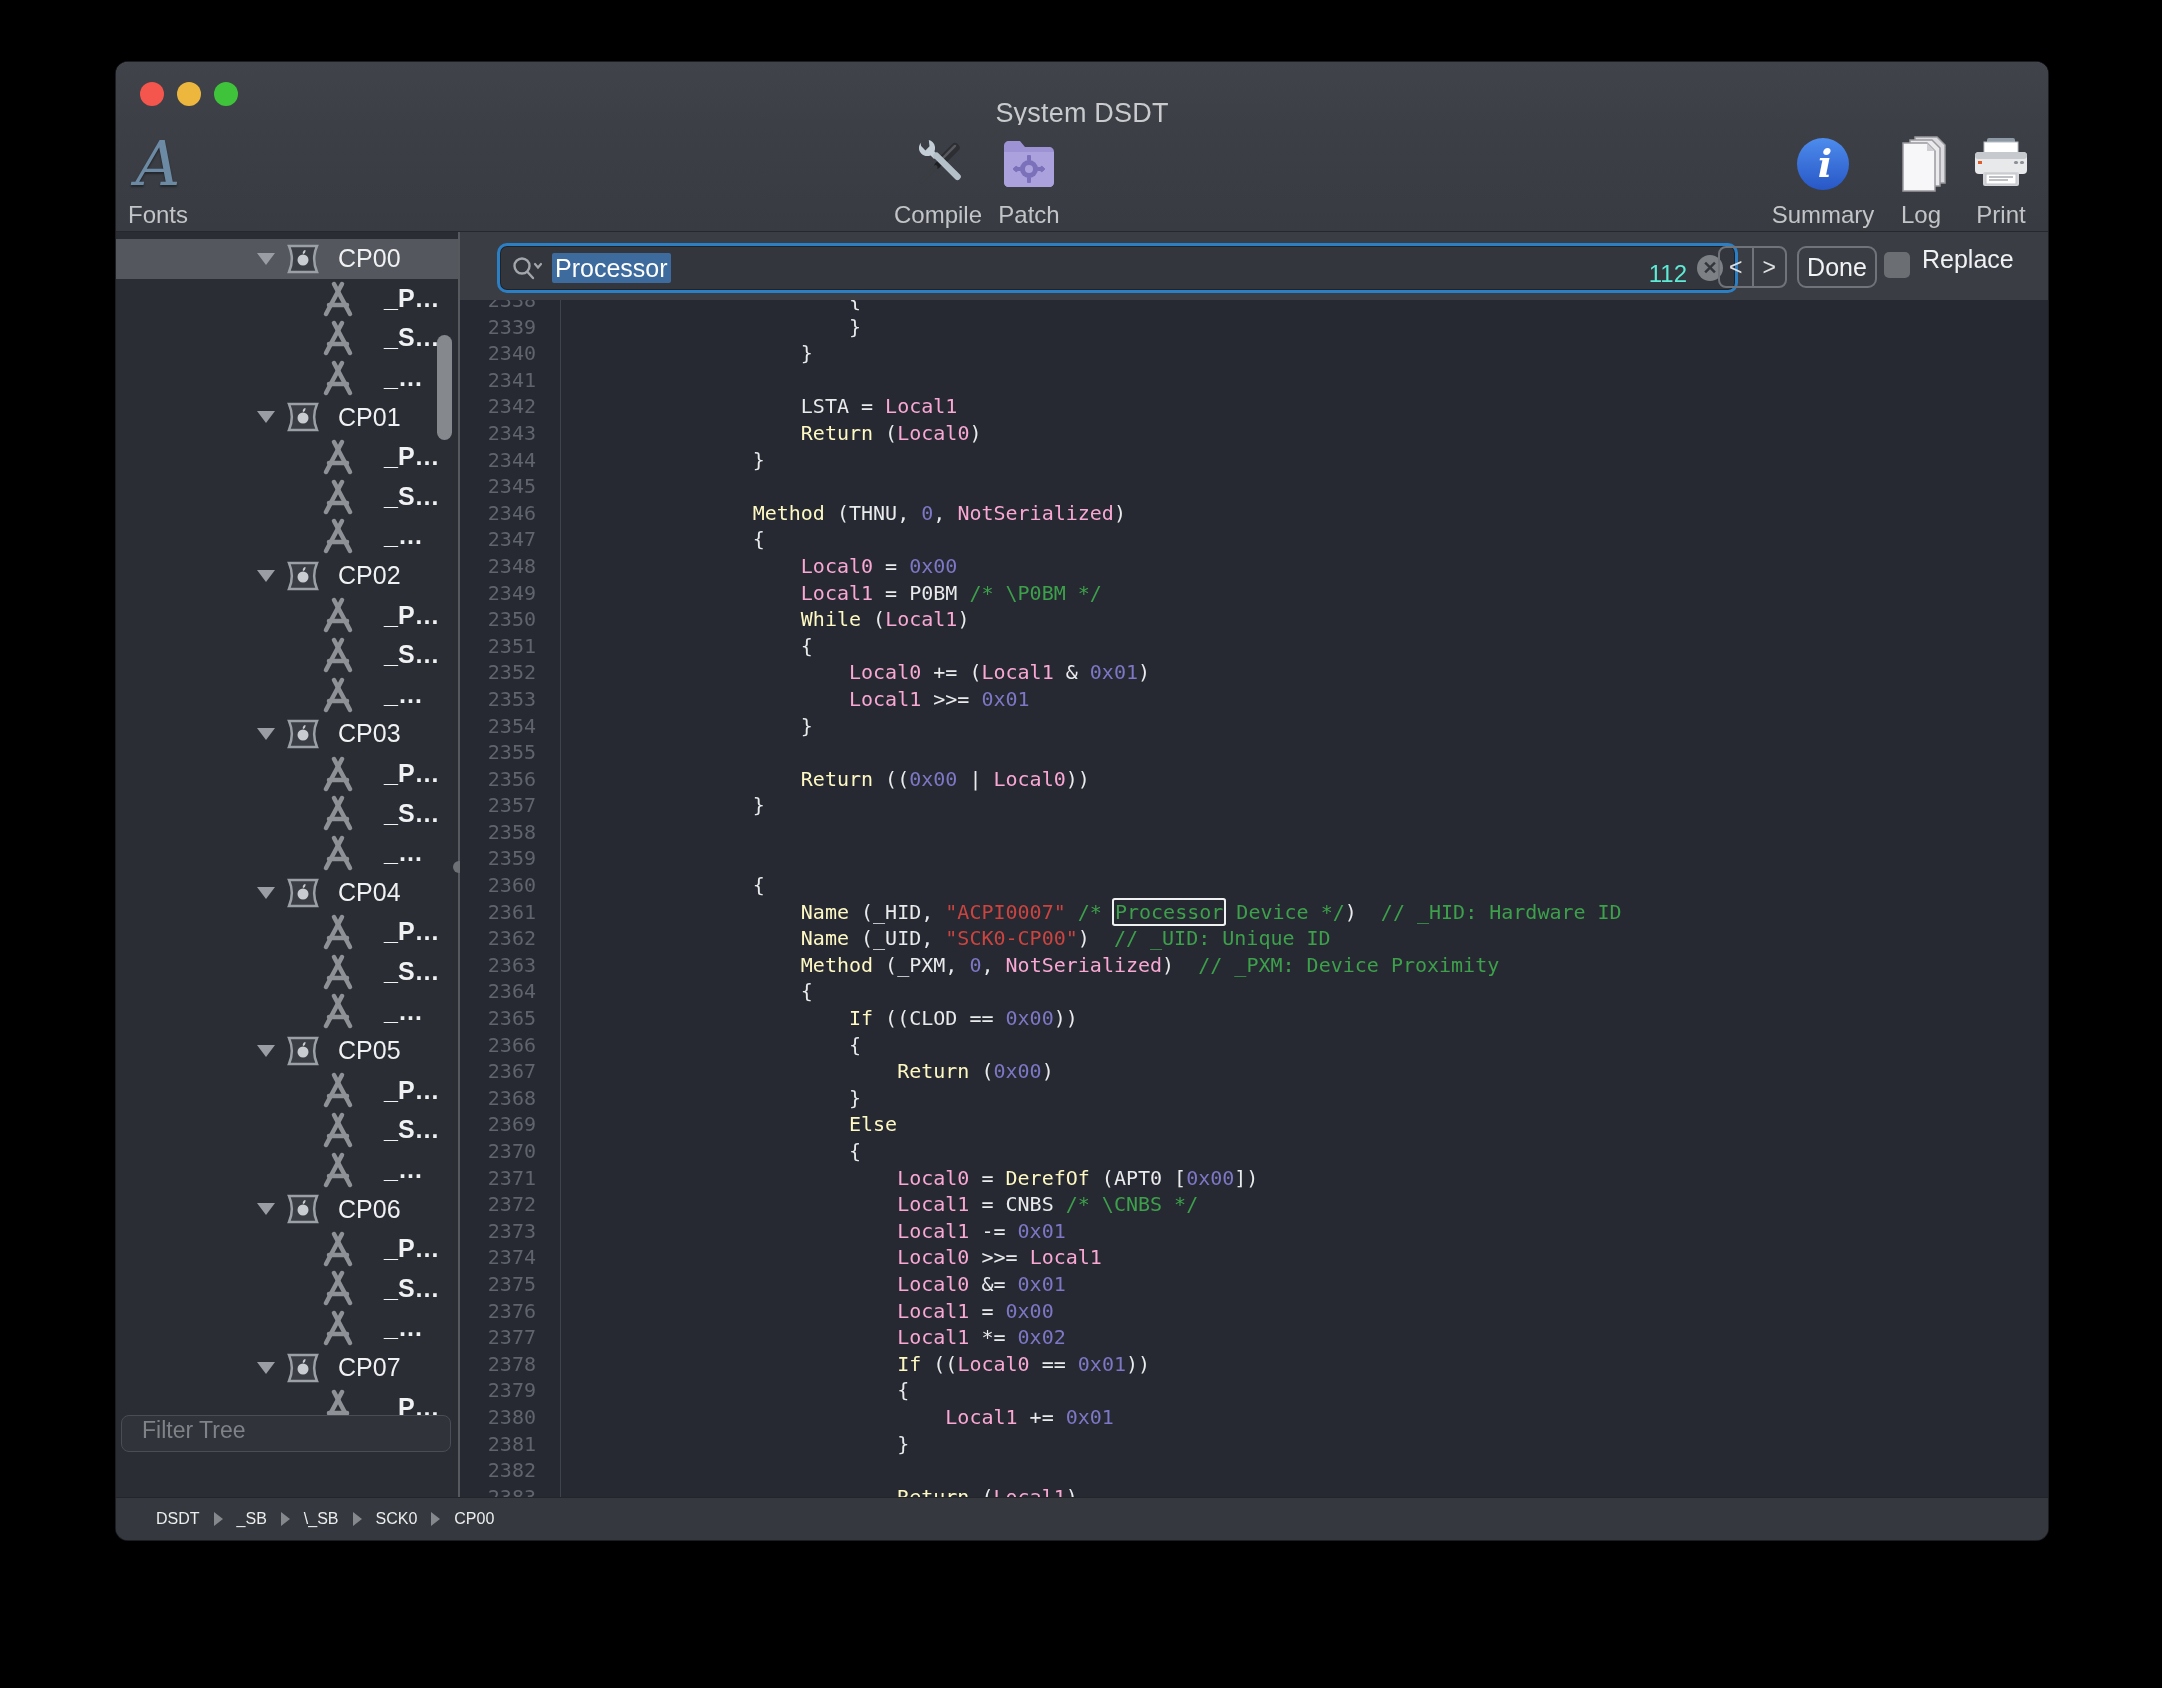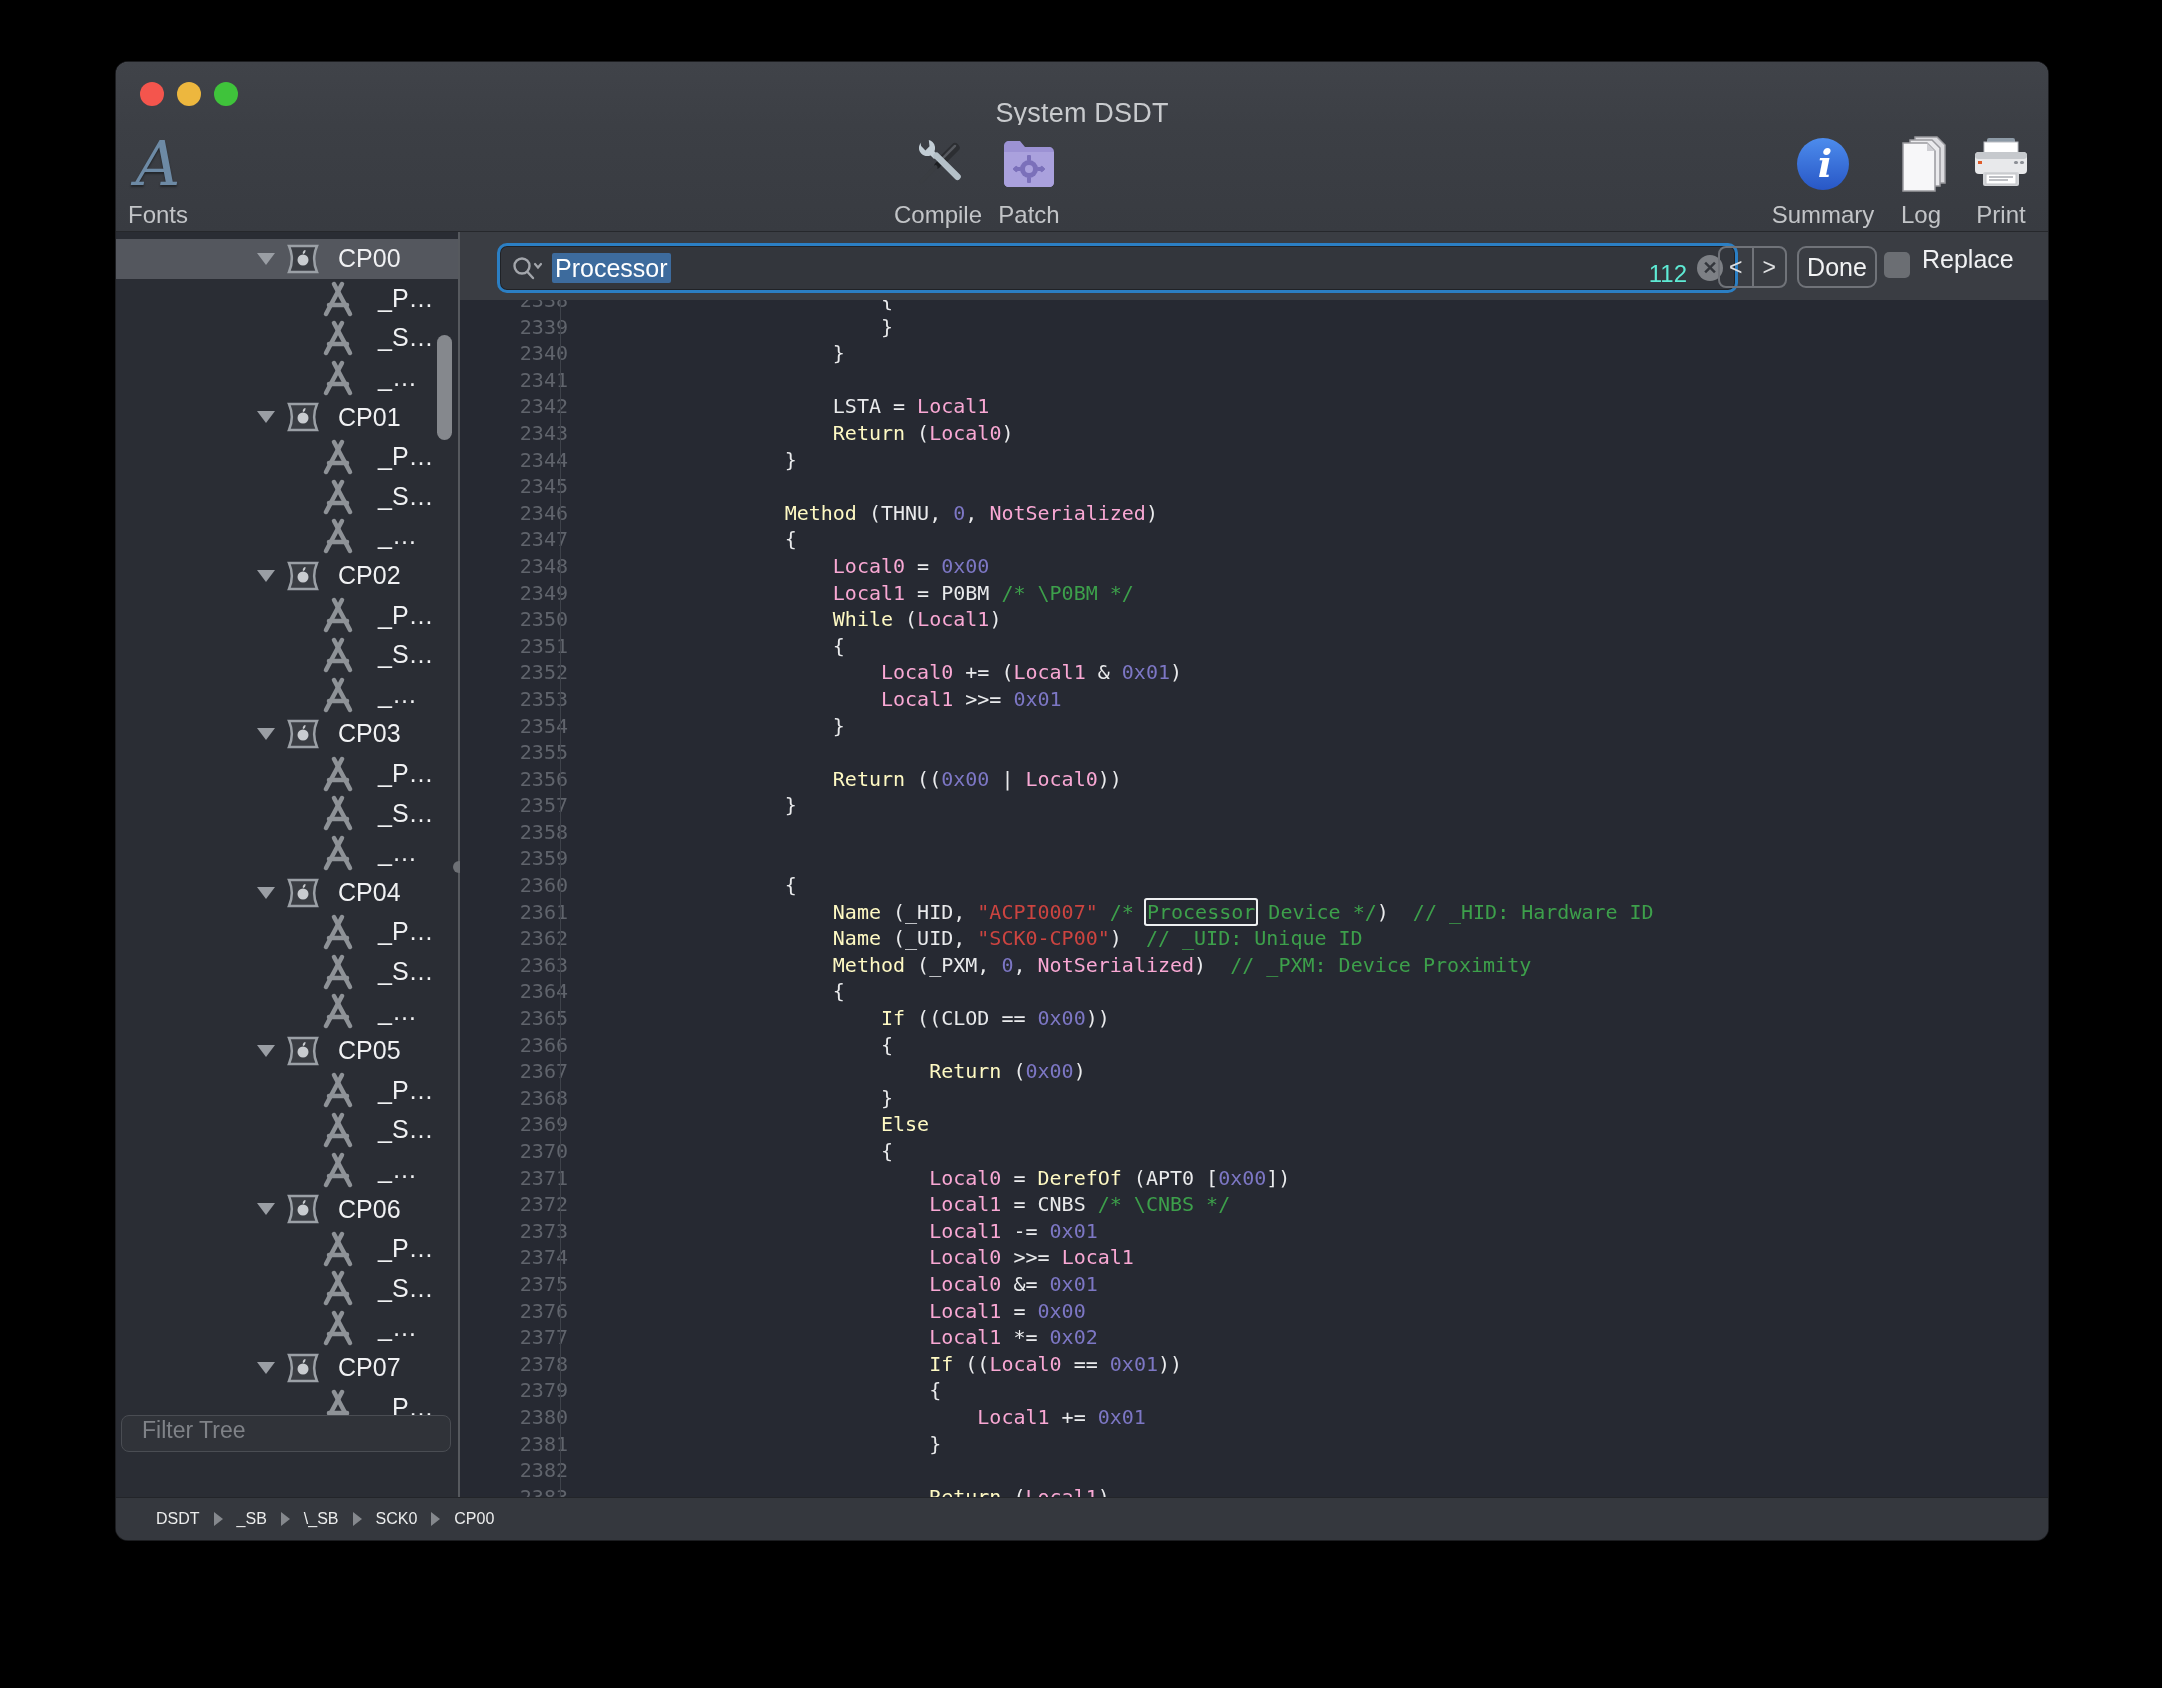--- a/index.html
+++ b/index.html
@@ -26,21 +26,21 @@
   
   .sidebar{position:relative;background:#2a2d34;overflow:hidden;}
   .tree{position:absolute;left:0;top:0;right:0;bottom:82px;overflow:hidden;}
   .tree-row{position:relative;height:39.6px;display:flex;align-items:center;color:#f0f1f3;font-size:25px;}
   .tree-row.selected{background:#54575e;}
   .tri{width:0;height:0;border-left:9px solid transparent;border-right:9px solid transparent;border-top:12px solid #9a9ea4;
     position:absolute;left:141px;top:14px;}
   .scope-ic{position:absolute;left:168px;top:3px;}
   .leaf-ic{position:absolute;left:202px;top:1px;}
   .p-label{position:absolute;left:222px;}
-  .c-label{position:absolute;left:262px;}
+  .c-label{position:absolute;left:268px;font-weight:bold;}
   .side-scrollbar{position:absolute;right:6px;top:103px;width:15px;height:105px;border-radius:8px;background:#85888d;}
   .filter-wrap{position:absolute;left:5px;right:7px;bottom:45px;height:35px;background:#303339;border:1px solid #4a4d53;
     border-radius:8px;display:flex;align-items:flex-start;padding:0 10px;gap:8px;}
   .filter-wrap input{flex:1;background:transparent;border:none;outline:none;color:#e8e9eb;font-size:23px;font-family:"Liberation Sans",sans-serif;}
   .filter-wrap input::placeholder{color:#7f8287;}
   .divider{background:#56595e;position:relative;}
   .divider .dimple{position:absolute;left:-5px;top:629px;width:12px;height:12px;border-radius:50%;background:#6d7075;}
   
   .codepane{position:relative;background:#262932;display:grid;grid-template-rows:68px 1197px;}
   .findbar{position:relative;background:#3a3d43;}
@@ -56,21 +56,21 @@
   .seg .half{flex:1;display:flex;align-items:center;justify-content:center;font-size:23px;}
   .seg .half:first-child{border-right:2px solid #707379;}
   .done-btn{position:absolute;left:1337px;top:14px;width:76px;height:38px;border:2px solid #707379;border-radius:9px;
     color:#f2f3f4;font-size:25px;display:flex;align-items:center;justify-content:center;background:transparent;}
   .replace-chk{position:absolute;left:1424px;top:20px;width:26px;height:26px;border-radius:5px;background:#6b6e73;}
   .replace-label{position:absolute;left:1462px;top:13px;font-size:25px;color:#f0f1f3;}
   
   .editor{position:relative;overflow:hidden;font-family:"DejaVu Sans Mono","Liberation Mono",monospace;font-size:20px;line-height:26.6px;}
   .gutter-border{position:absolute;left:100px;top:0;bottom:0;width:1px;background:#3f434b;}
   .code-content{margin-top:-13px;}
-  .code-line{display:flex;white-space:pre;margin-left:32px;}
+  .code-line{display:flex;white-space:pre;}
   .ln{width:76px;text-align:right;color:#60646c;flex:none;}
   .code-text{padding-left:24px;}
   .t-p{color:#e9eaec;}
   .t-k{color:#fef9c3;}
   .t-l{color:#f9a8d4;}
   .t-n{color:#7d77c5;}
   .t-s{color:#cc4440;}
   .t-c{color:#3da04b;}
   .t-hl{color:#202020;background:#f8ef49;padding:1px 3px;border-radius:2px;}
   .t-cr{color:#3da04b;box-shadow:0 0 0 2px #eef0f2;border-radius:1px;padding:0 1px;}

